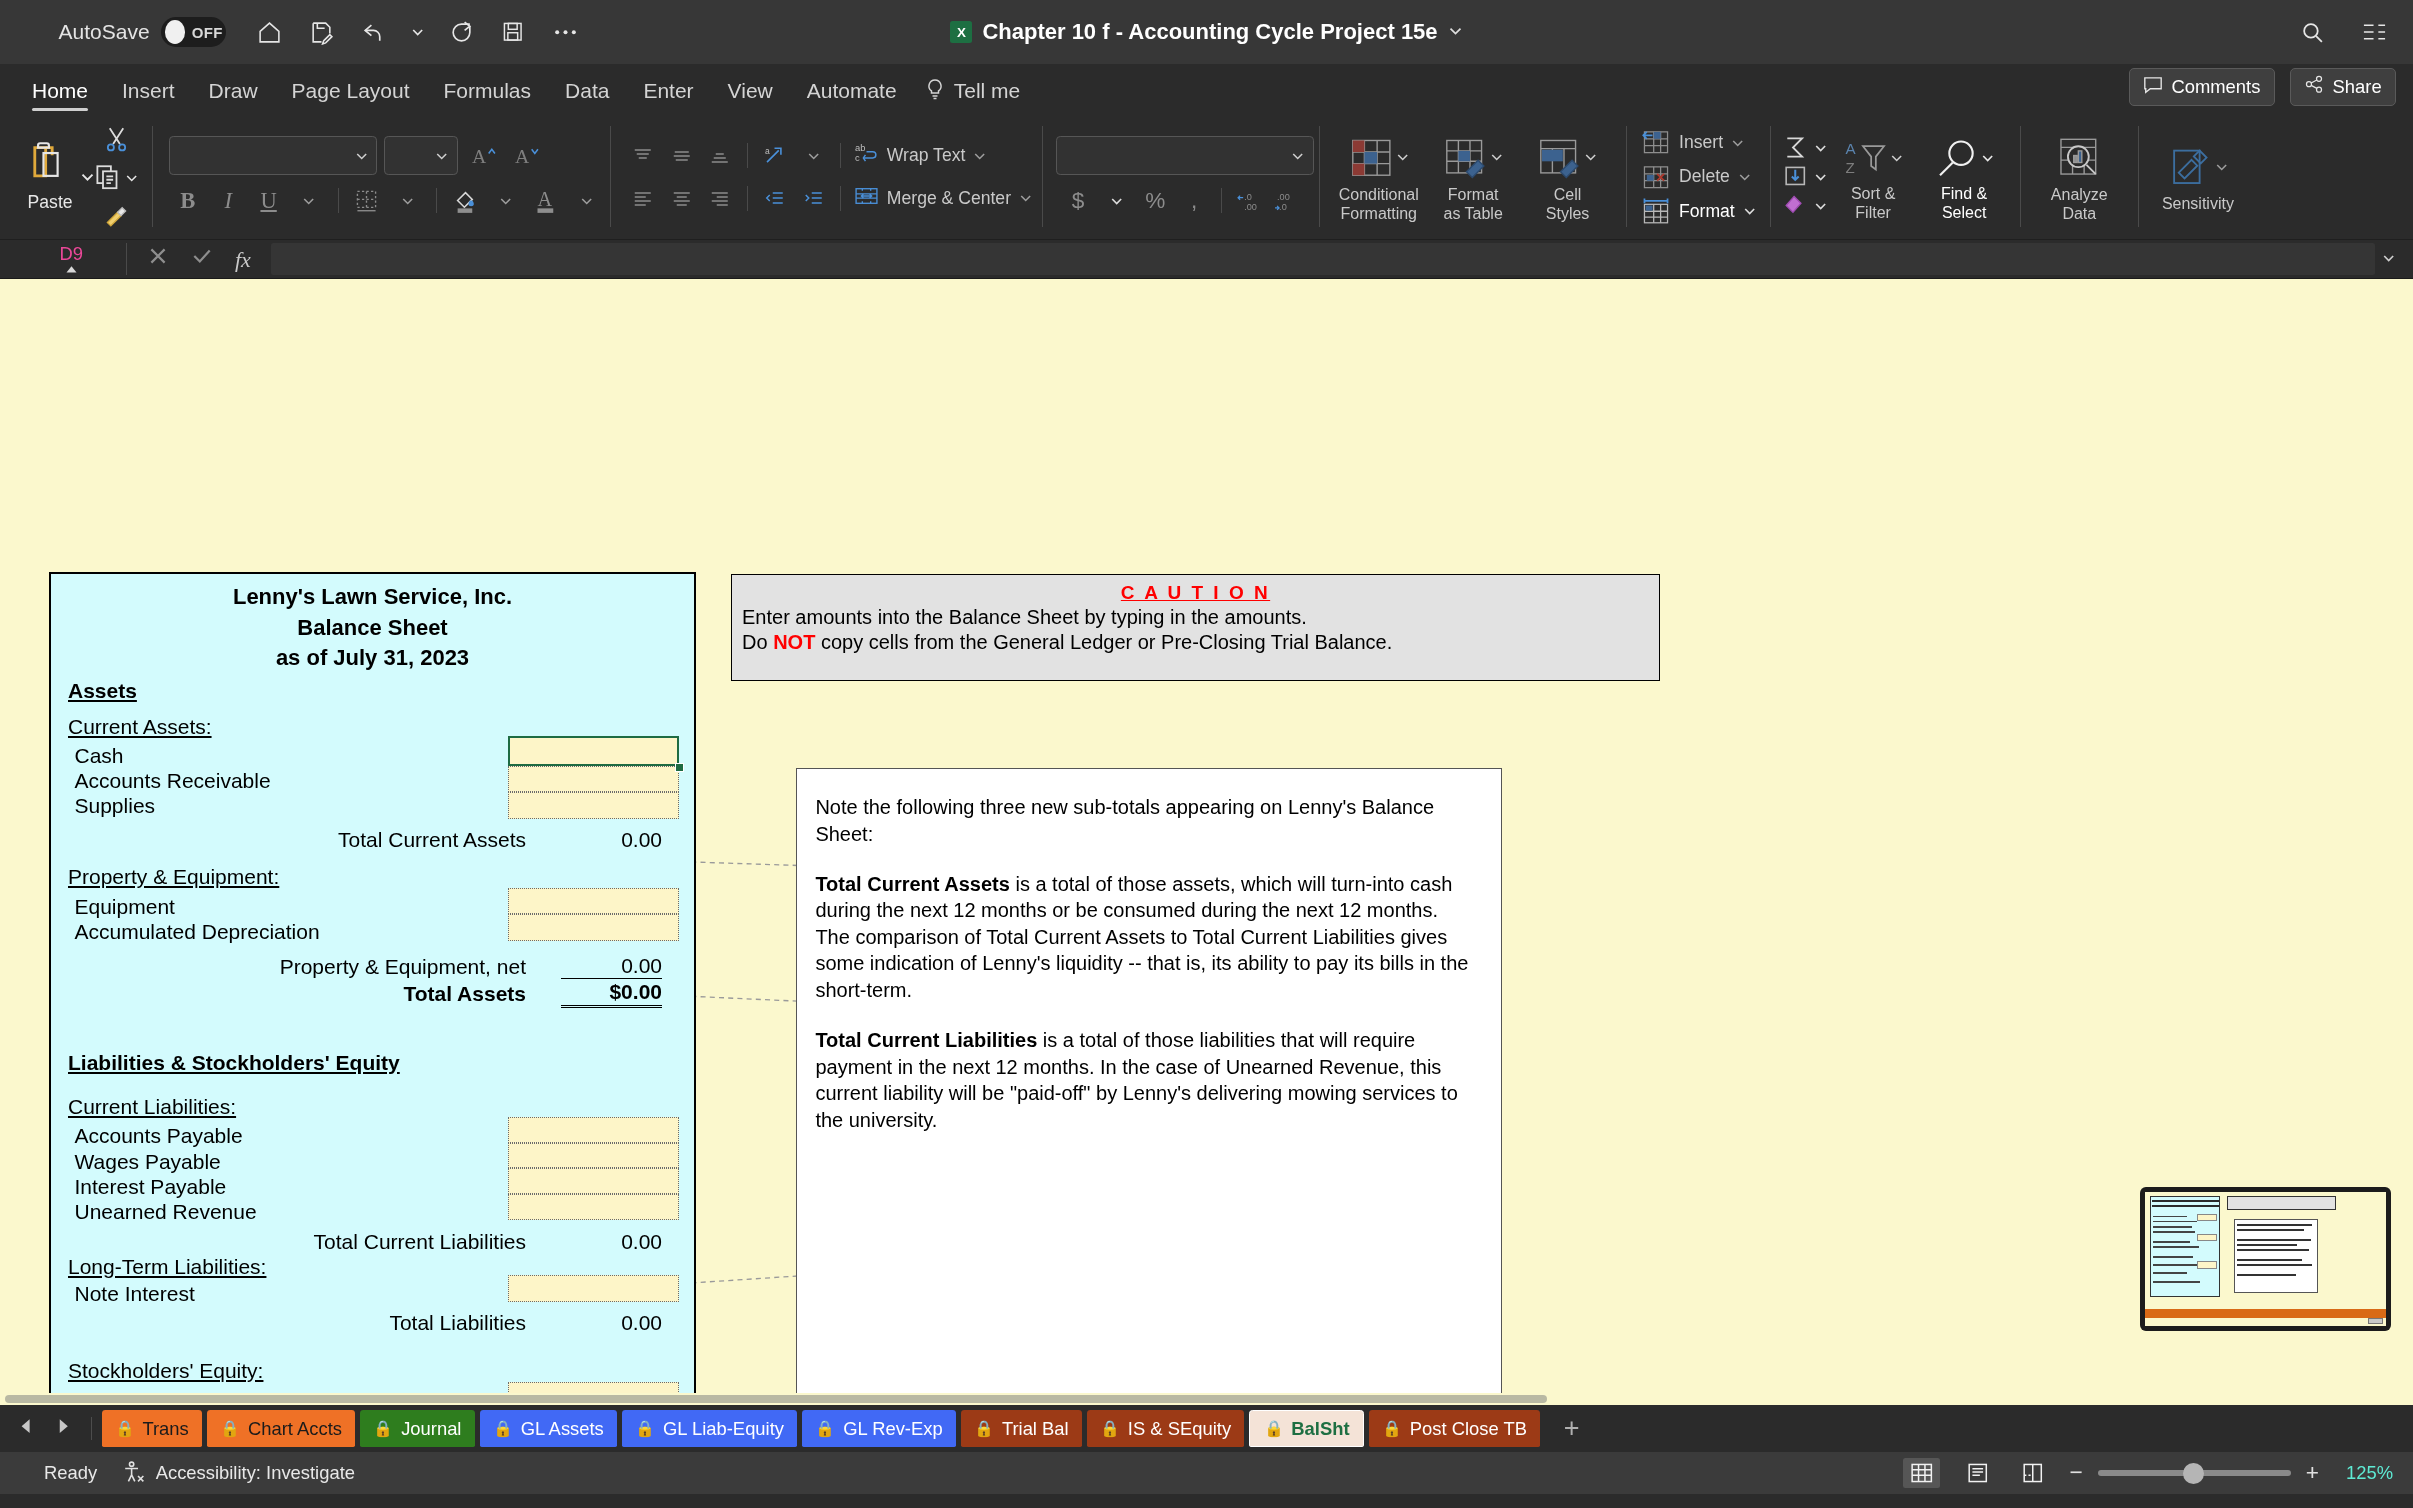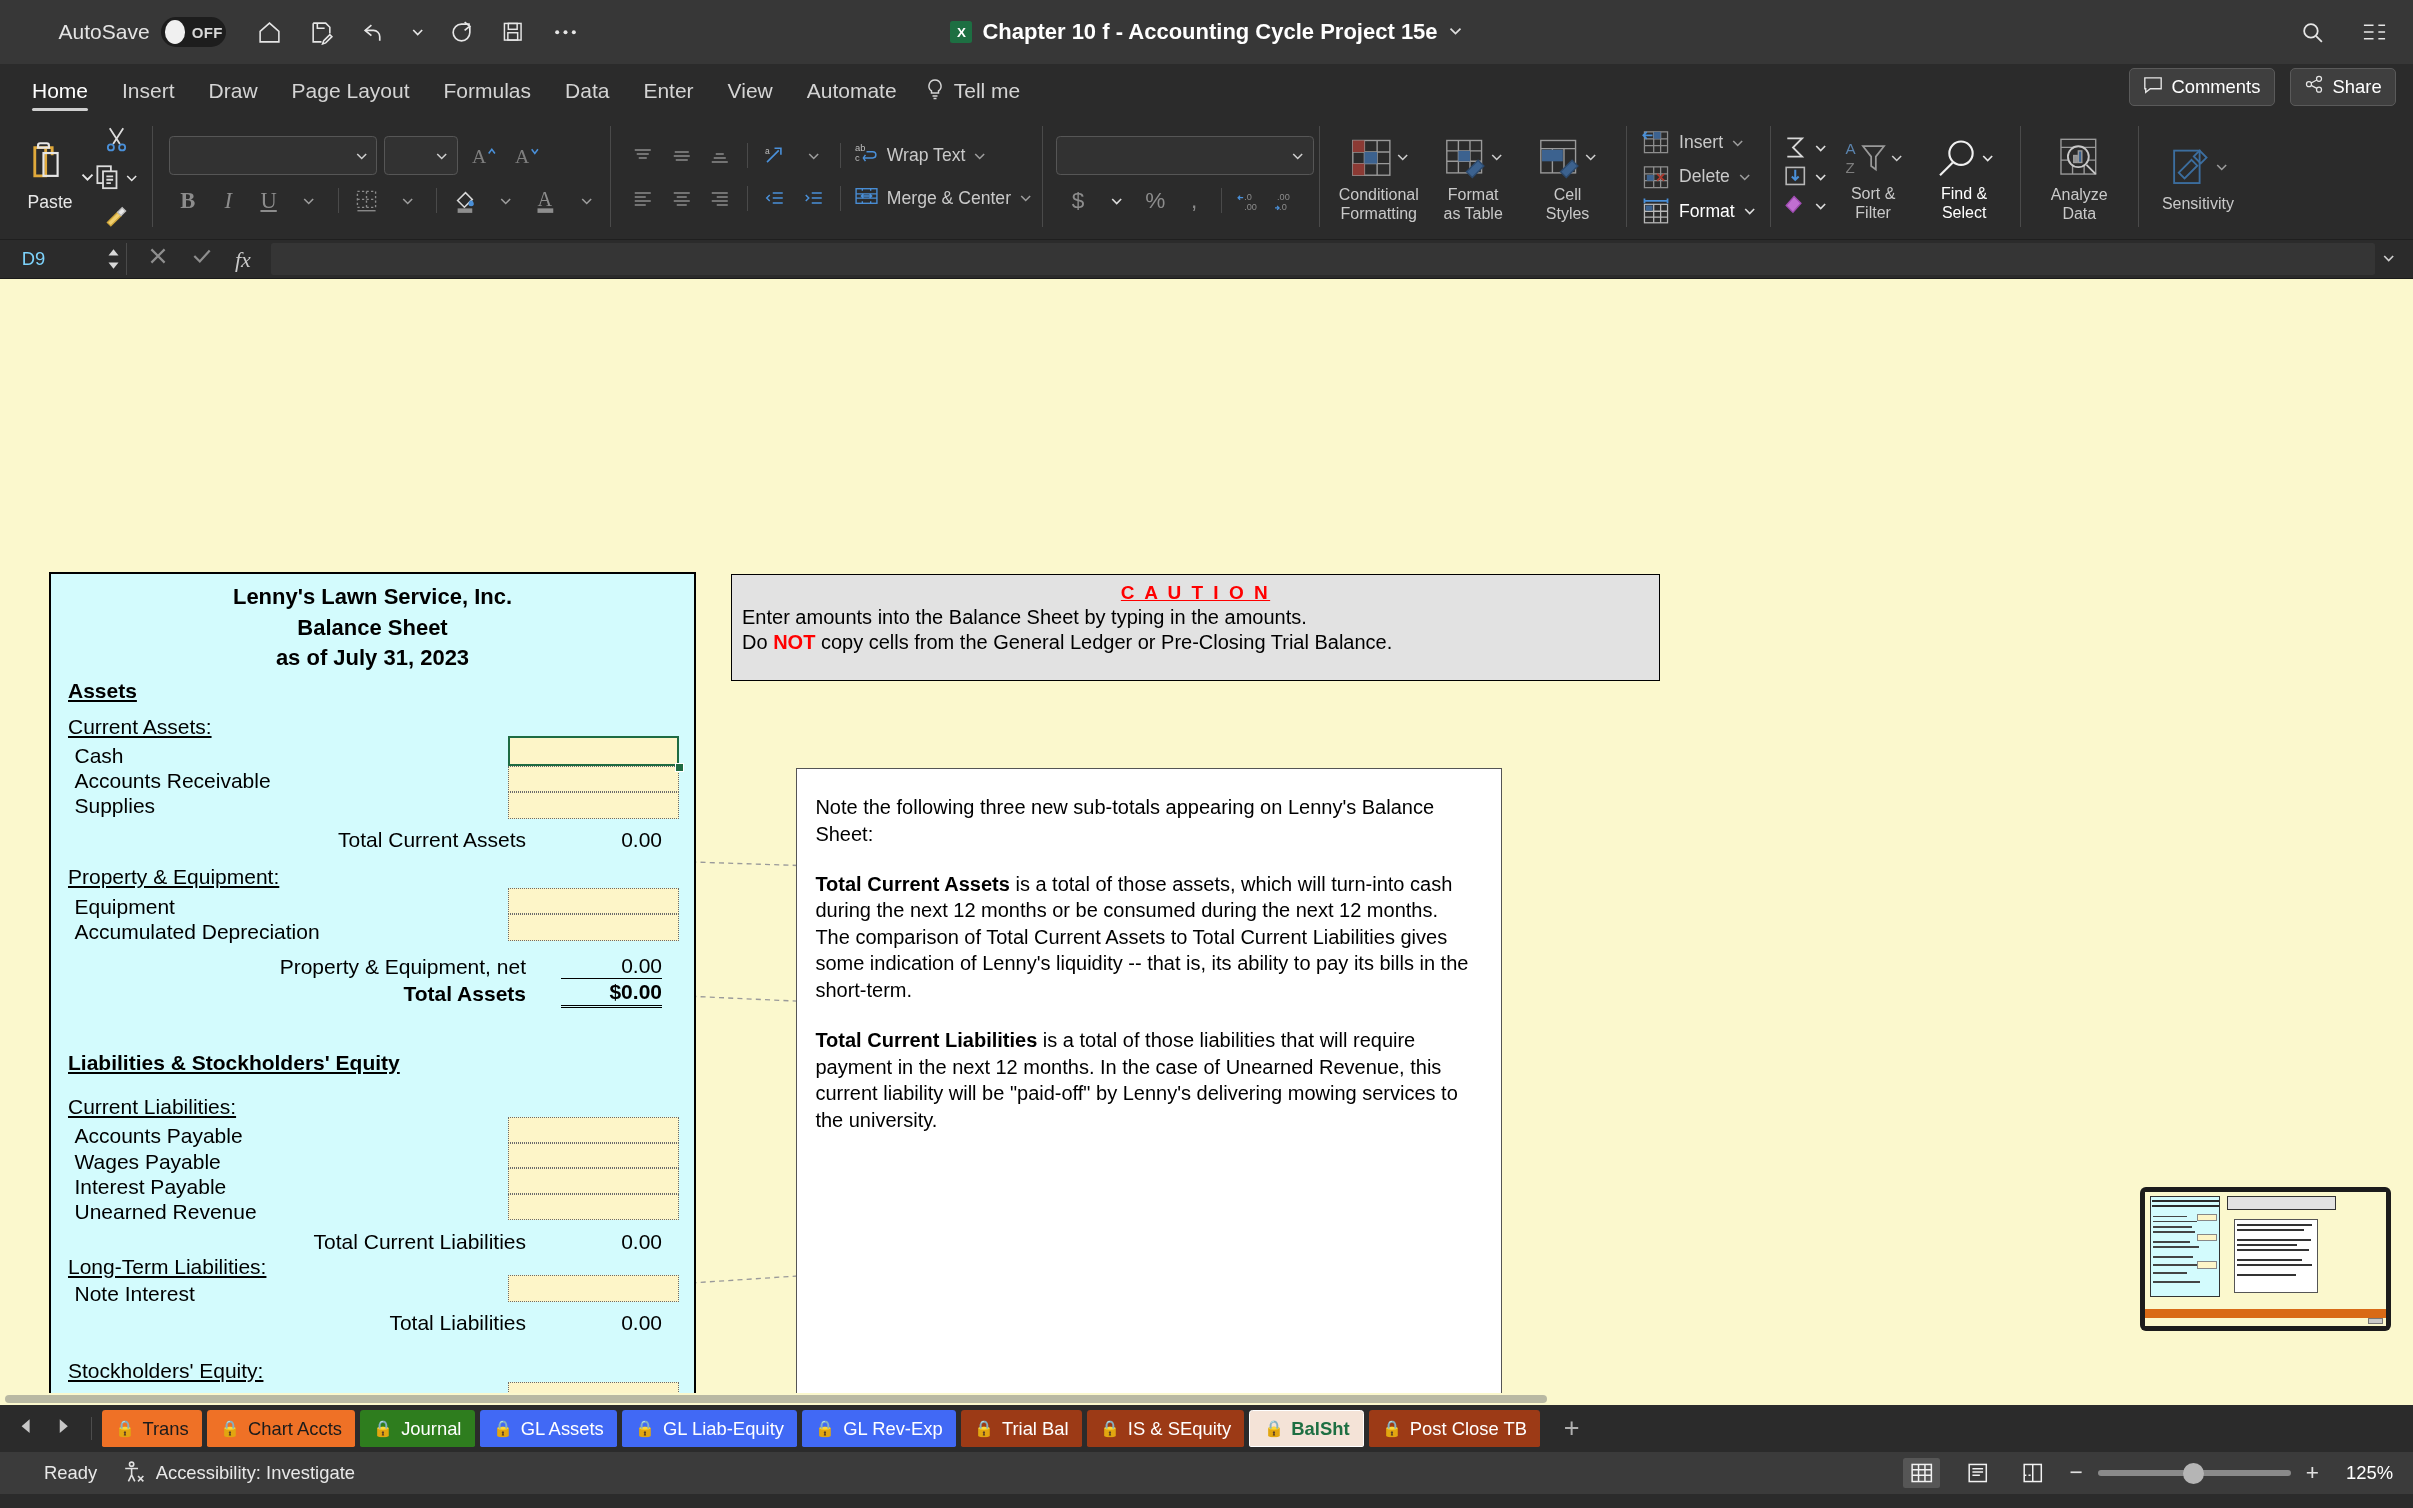--- a/index.html
+++ b/index.html
@@ -133,22 +133,23 @@
   .editrow { display: flex; align-items: center; gap: 5px; cursor: pointer; }
 
   
   .fbar {
     height: 39px; background: #2b2b2b; display: flex; align-items: center;
     padding: 0 10px; gap: 0; border-bottom: 0.8px solid #1a1a1a;
   }
   .namebox {
     width: 117px; height: 32px; background: #2b2b2b;
     display: flex; align-items: center; justify-content: space-between;
-    color: #7dd3fc; font-size: 18.4px; padding: 0 5px 0 11.7px;
+    color: #ec4899; font-size: 18.4px; padding: 0 5px 0 11.7px;
     border-right: 0.8px solid #4a4a4a;
+    flex-direction: column;
   }
   .spin { display: flex; flex-direction: column; gap: 1.7px; }
   .fbtns { display: flex; align-items: flex-end; gap: 22px; padding: 0 20px; }
   .fbtns .g { color: #8e8e8e; font-size: 22px; cursor: pointer; }
   .fx { font-style: italic; font-family: "Liberation Serif", serif; font-size: 22px; color: #c9c9c9; }
   .finput { flex: 1; height: 32px; background: #353535; border-radius: 2.5px; }
   .fcollapse { width: 28.5px; text-align: center; color: #c9c9c9; font-size: 15px; cursor: pointer; }
 
   
   .grid {
@@ -247,21 +248,21 @@
     padding: 0 20px 0 44px; gap: 25px;
   }
   .st-text { color: #e8e8e8; font-size: 18.4px; }
   .status-right { margin-left: auto; display: flex; align-items: center; gap: 18.4px; }
   .viewbtn { width: 37px; height: 30px; display: flex; align-items: center; justify-content: center; cursor: pointer; border-radius: 2.5px; }
   .viewbtn.sel { background: #565656; }
   .zoomctl { display: flex; align-items: center; gap: 15px; }
   .zslider { width: 193px; height: 5.9px; background: #8a8a8a; border-radius: 3.4px; position: relative; cursor: pointer; }
   .zknob { position: absolute; left: 44%; top: -7.5px; width: 21px; height: 21px; border-radius: 50%; background: #b5b5b5; }
   .zpm { color: #e0e0e0; font-size: 22.6px; cursor: pointer; line-height: 1; }
-  .zpct { color: #ffffff; font-size: 18.4px; min-width: 59px; text-align: right; }
+  .zpct { color: #5eead4; font-size: 18.4px; min-width: 59px; text-align: right; }
 </style>
 </head>
 <body>
 
 <div class="titlebar">
   <div class="autosave-group">
     <span class="autosave-label">AutoSave</span>
     <span class="toggle">
       <span class="knob"></span>
       <span class="off">OFF</span>

